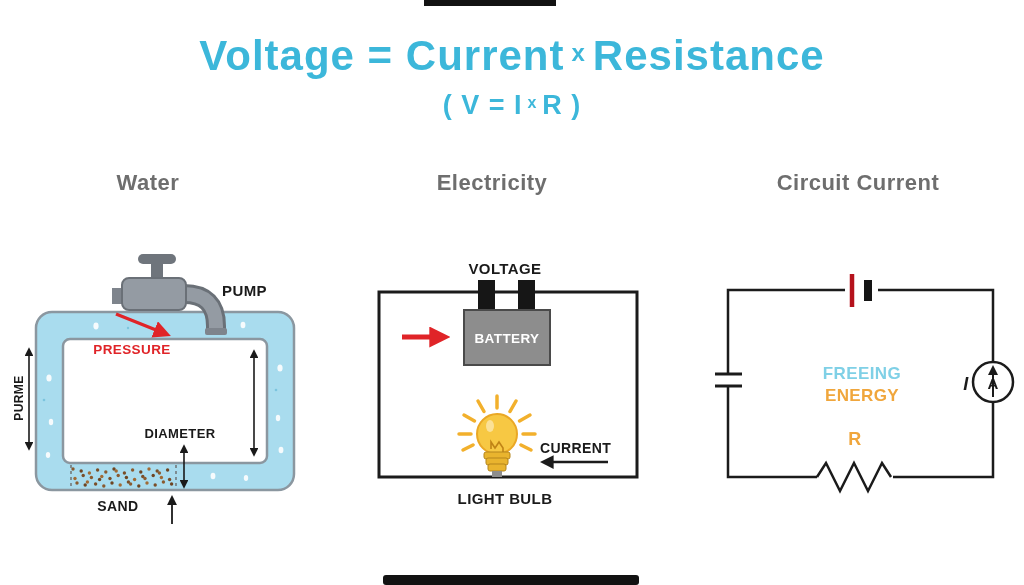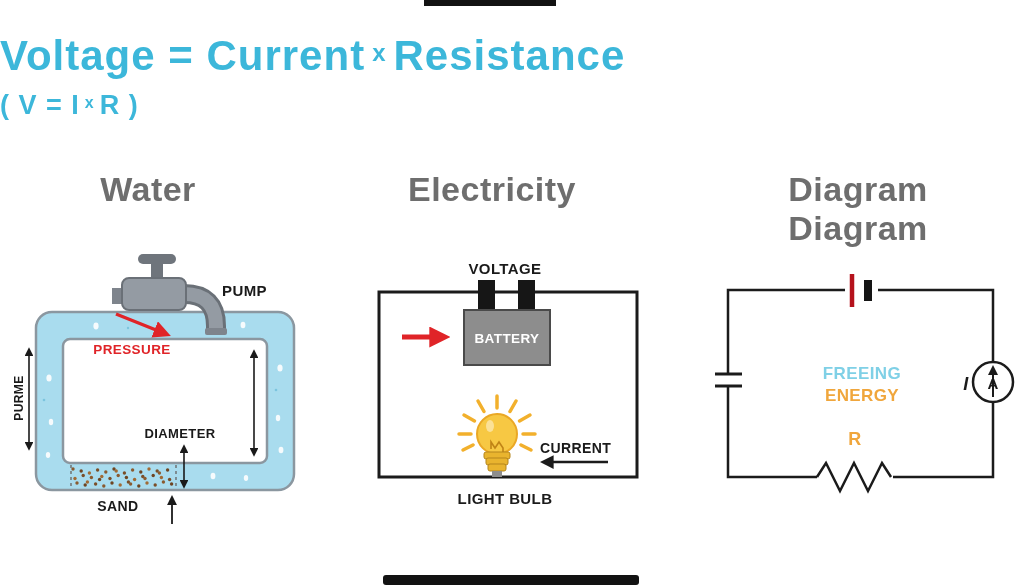--- a/index.html
+++ b/index.html
@@ -2,25 +2,25 @@
 <html><head>
 <meta charset="utf-8">
 <style>
   html,body{margin:0;padding:0}
   body{
     width:1024px;height:585px;position:relative;overflow:hidden;
     background:#ffffff;font-family:"Liberation Sans",sans-serif;
   }
   .abs{position:absolute}
   .artifact{background:#121212}
-  .title{left:0;right:0;top:32px;color:#3cb7da;font-weight:bold;font-size:42px;letter-spacing:1px;white-space:nowrap}
+  .title{left:0;right:0;top:32px;text-align:center;color:#3cb7da;font-weight:bold;font-size:42px;letter-spacing:1px;white-space:nowrap}
   .title .x{font-size:24px;vertical-align:9px;margin:0 7px;font-weight:bold}
-  .subtitle{left:0;right:0;top:90px;text-align:left;color:#3cb7da;font-weight:bold;font-size:27px;letter-spacing:1px}
+  .subtitle{left:0;right:0;top:90px;text-align:center;color:#3cb7da;font-weight:bold;font-size:27px;letter-spacing:1px}
   .subtitle .x{font-size:16px;vertical-align:6px;margin:0 5px}
-  .col-heading{top:170px;text-align:center;color:#6e6e6e;font-weight:bold;font-size:34px;letter-spacing:0.5px}
+  .col-heading{top:170px;text-align:center;color:#6e6e6e;font-weight:bold;font-size:22px;letter-spacing:0.5px}
   #water-heading{left:48px;width:200px}
   #electricity-heading{left:382px;width:220px}
   #circuit-heading{left:718px;width:280px}
   svg text.lbl{font-family:"Liberation Sans",sans-serif;font-weight:700;fill:#1a1a1a;letter-spacing:0.4px}
   svg text.red{fill:#e02428}
   svg text.white{fill:#ffffff}
   svg text.cyan{fill:#7fd0e6}
   svg text.orange{fill:#f0a63c}
 </style>
 </head>
@@ -31,21 +31,21 @@
 
 <div class="abs title">
   <span>Voltage = Current</span><span class="x">x</span><span>Resistance</span>
 </div>
 <div class="abs subtitle">
   <span>( V = I</span><span class="x">x</span><span>R )</span>
 </div>
 
 <div class="abs col-heading" id="water-heading">Water</div>
 <div class="abs col-heading" id="electricity-heading">Electricity</div>
-<div class="abs col-heading" id="circuit-heading">Diagram Diagram</div>
+<div class="abs col-heading" id="circuit-heading">Circuit Current</div>
 
 <svg class="abs" style="left:8px;top:250px" width="300" height="290" viewBox="0 0 300 290">
   <defs>
     <marker id="mw-k" viewBox="0 0 10 10" refX="7" refY="5" markerWidth="5.5" markerHeight="5.5" orient="auto-start-reverse">
       <path d="M0,0 L10,5 L0,10 z" fill="#1a1a1a"></path>
     </marker>
     <marker id="mw-r" viewBox="0 0 10 10" refX="7" refY="5" markerWidth="5" markerHeight="5" orient="auto-start-reverse">
       <path d="M0,0 L10,5 L0,10 z" fill="#e02428"></path>
     </marker>
   </defs>

